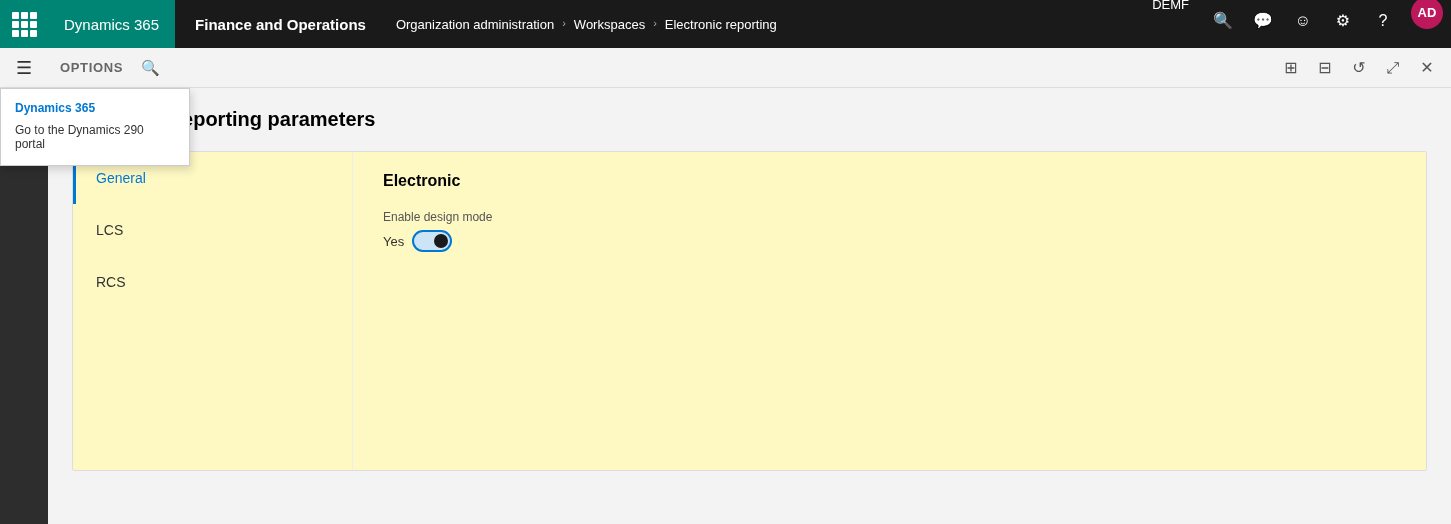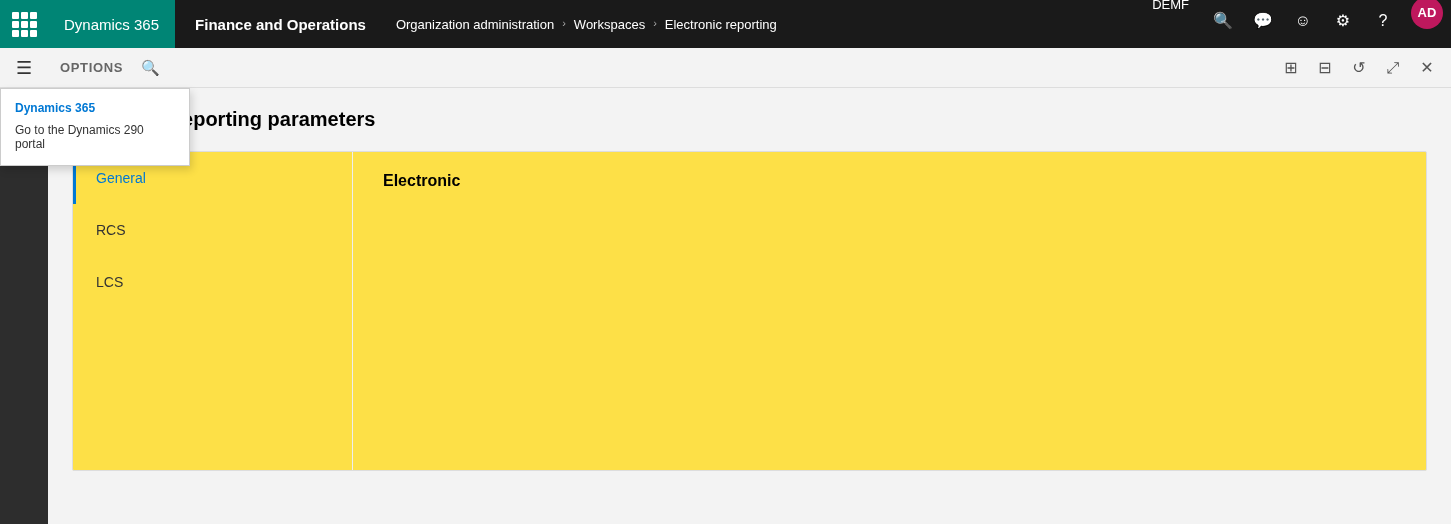--- a/index.html
+++ b/index.html
@@ -208,21 +208,21 @@
     }
     .page-title {
       font-size: 20px;
       font-weight: 600;
       color: #000;
       margin-bottom: 20px;
     }
 
     
     .card {
-      background: #fde047;
+      background: #fef9c3;
       border: 1px solid #ddd;
       border-radius: 2px;
       display: flex;
       min-height: 320px;
     }
     .card-nav {
       width: 280px;
       flex-shrink: 0;
       border-right: 1px solid #eee;
     }
@@ -357,25 +357,36 @@
   <div class="left-sidebar"></div>
   <div class="content-area">
     <div class="page-title">Electronic reporting parameters</div>
     <div class="card">
 
       <div class="card-nav">
         <div class="nav-item active">
           <span>General</span>
         </div>
         <div class="nav-item">
+          <span>LCS</span>
+        </div>
+        <div class="nav-item">
           <span>RCS</span>
         </div>
-        <div class="nav-item">
-          <span>LCS</span>
+      </div>
+
+      <div class="card-content">
+        <div class="section-title">Electronic</div>
+        <div class="field-group">
+          <div class="field-label">Enable design mode</div>
+          <div class="toggle-container">
+            <div class="field-value">Yes</div>
+            <div class="toggle-switch">
+              <div class="toggle-track">
+                <div class="toggle-thumb"></div>
+              </div>
+            </div>
+          </div>
         </div>
       </div>
-
-      <div class="card-content">
-        <div class="section-title">Electronic</div>
-      </div>
     </div>
   </div>
 </div>
 
 </body></html>

